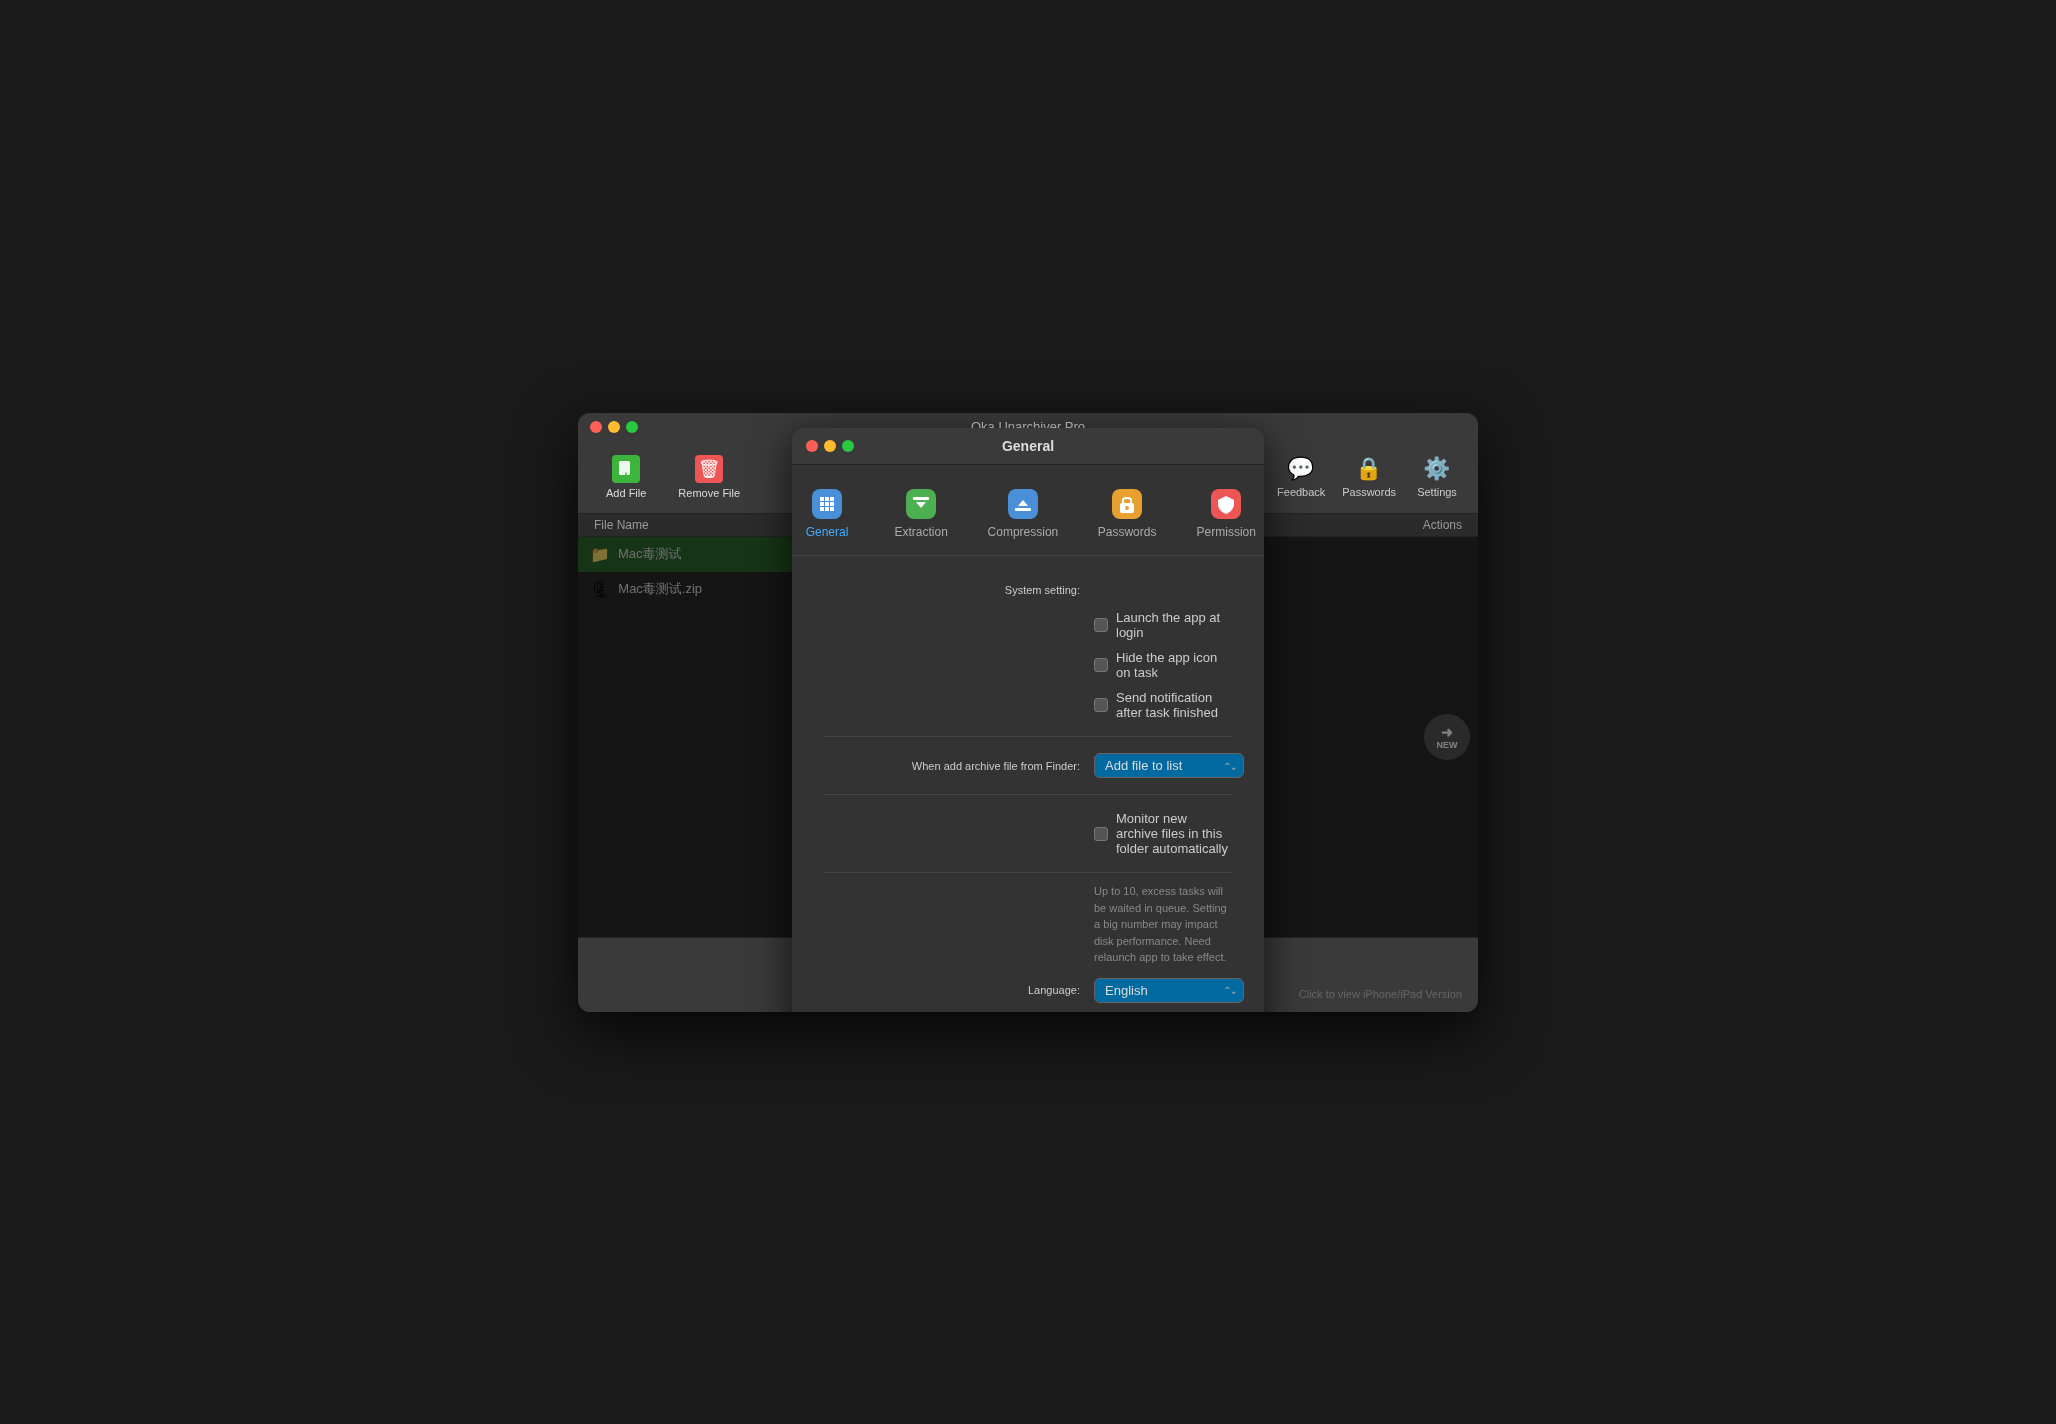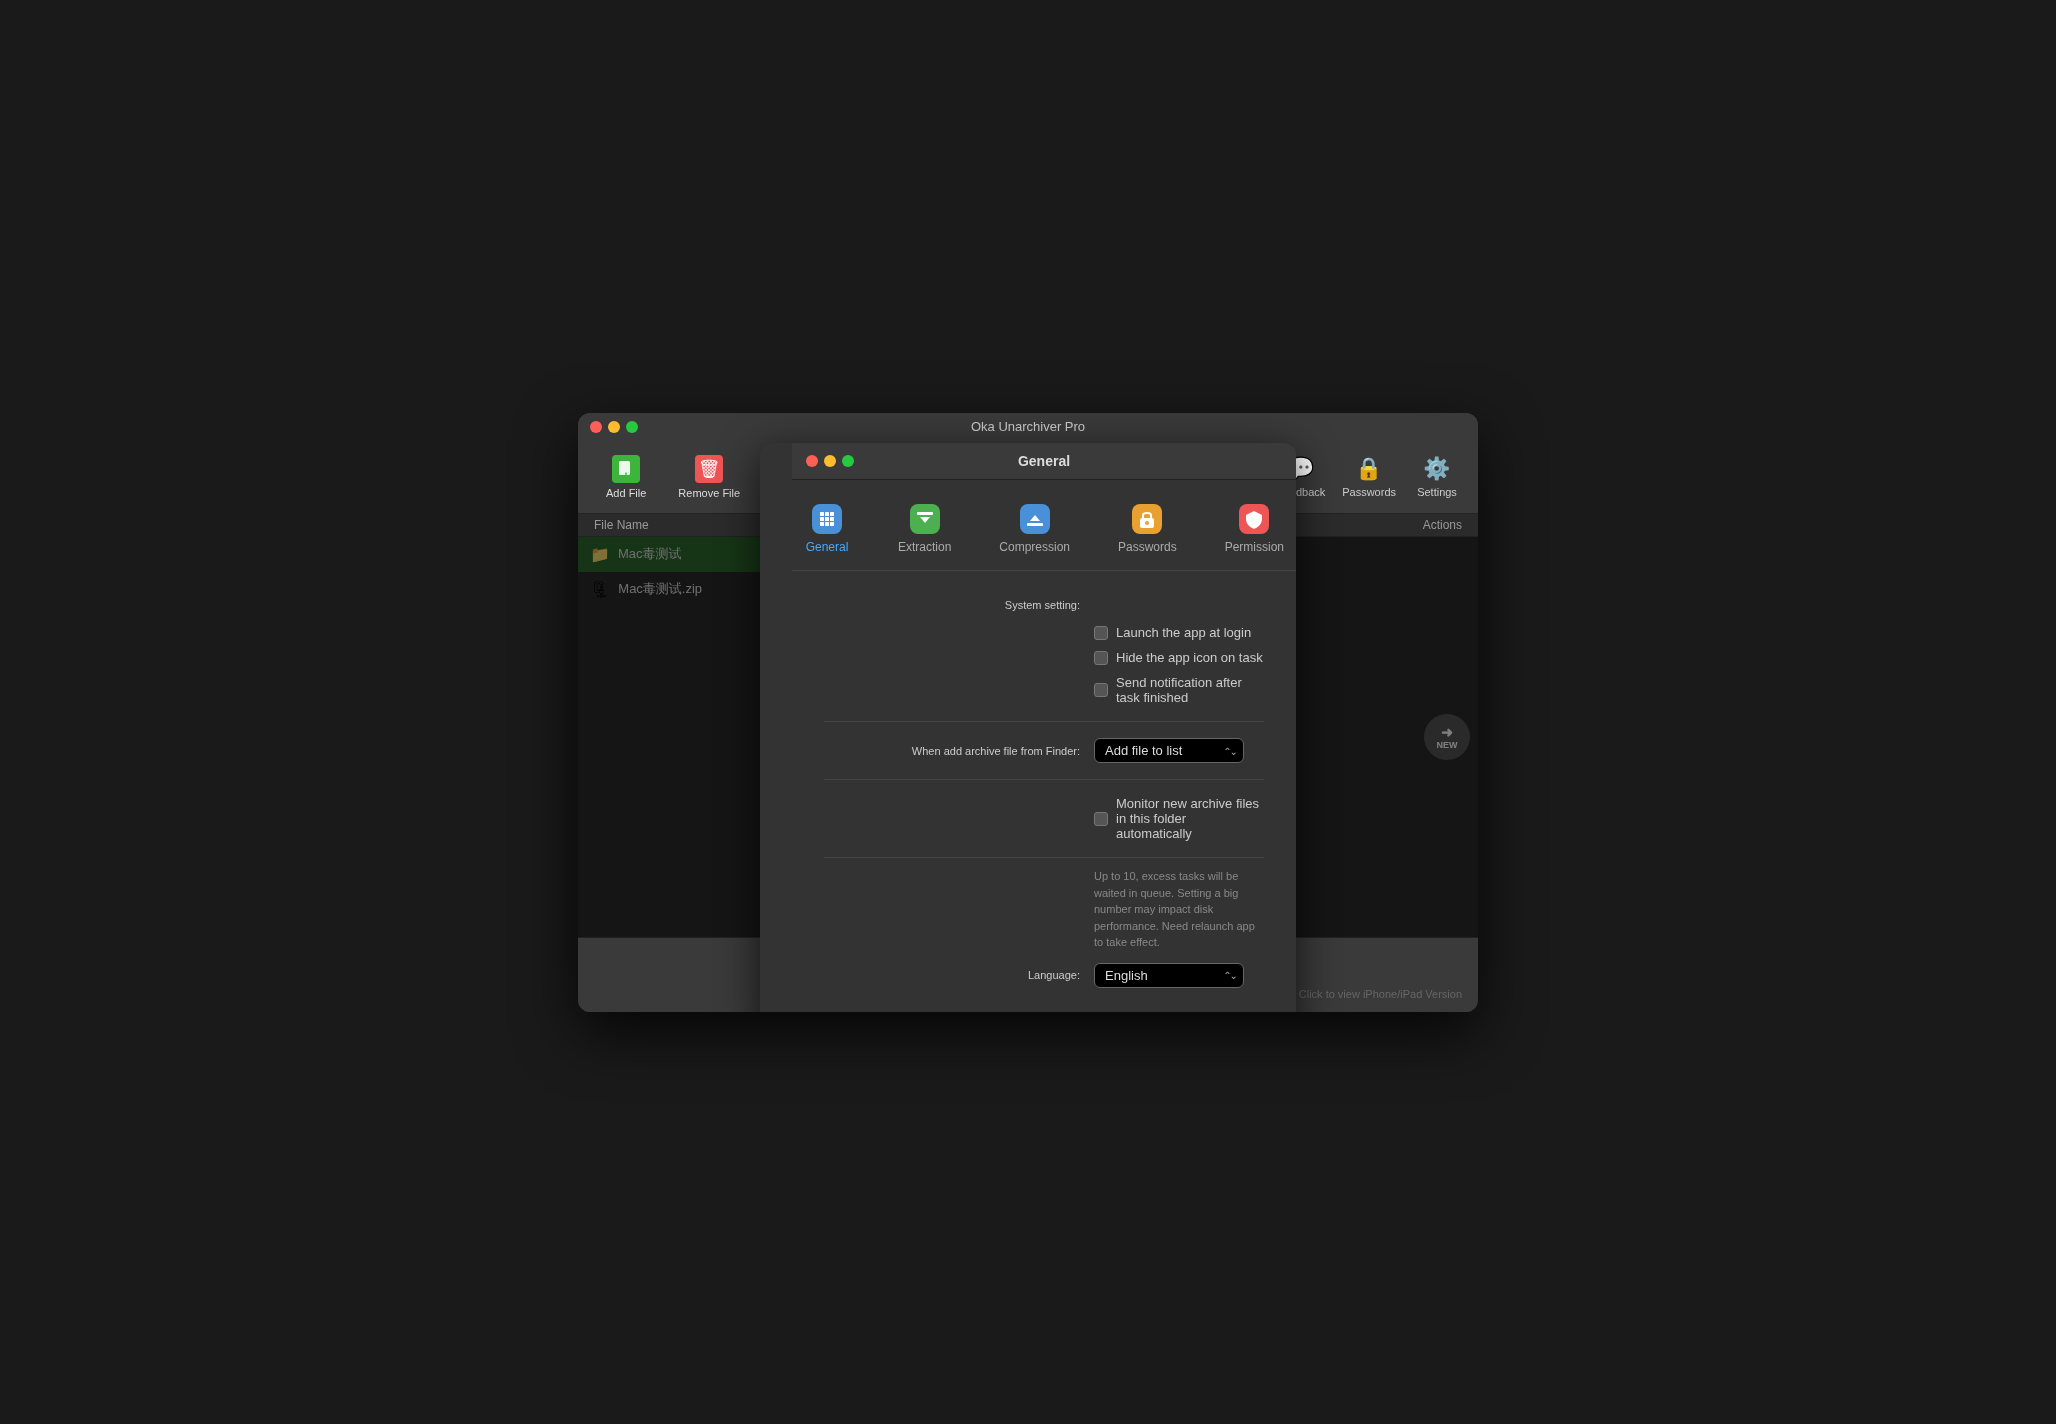--- a/index.html
+++ b/index.html
@@ -160,24 +160,23 @@
       top: 0; left: 0; right: 0; bottom: 0;
       background: rgba(0,0,0,0.5);
       display: flex;
       justify-content: center;
       align-items: center;
       z-index: 10;
     }
     .modal {
       background: #333;
       border-radius: 12px;
-      width: 536px;
+      width: 472px;
       box-shadow: 0 10px 40px rgba(0,0,0,0.7);
       overflow: hidden;
-      padding-left: 32px;
     }
     .modal-titlebar {
       background: #3a3a3a;
       padding: 10px 14px;
       display: flex;
       align-items: center;
       position: relative;
       justify-content: center;
       border-bottom: 1px solid #222;
     }
@@ -254,21 +253,21 @@
       border-radius: 3px;
       border: 1px solid #777;
       cursor: pointer;
       flex-shrink: 0;
     }
     .checkbox-label {
       color: #ccc;
       font-size: 13px;
     }
     .mac-select {
-      background: #000000;
+      background: #0369a1;
       border: 1px solid #666;
       border-radius: 6px;
       color: #ddd;
       font-size: 13px;
       padding: 4px 24px 4px 10px;
       cursor: pointer;
       appearance: none;
       -webkit-appearance: none;
       min-width: 150px;
       position: relative;

